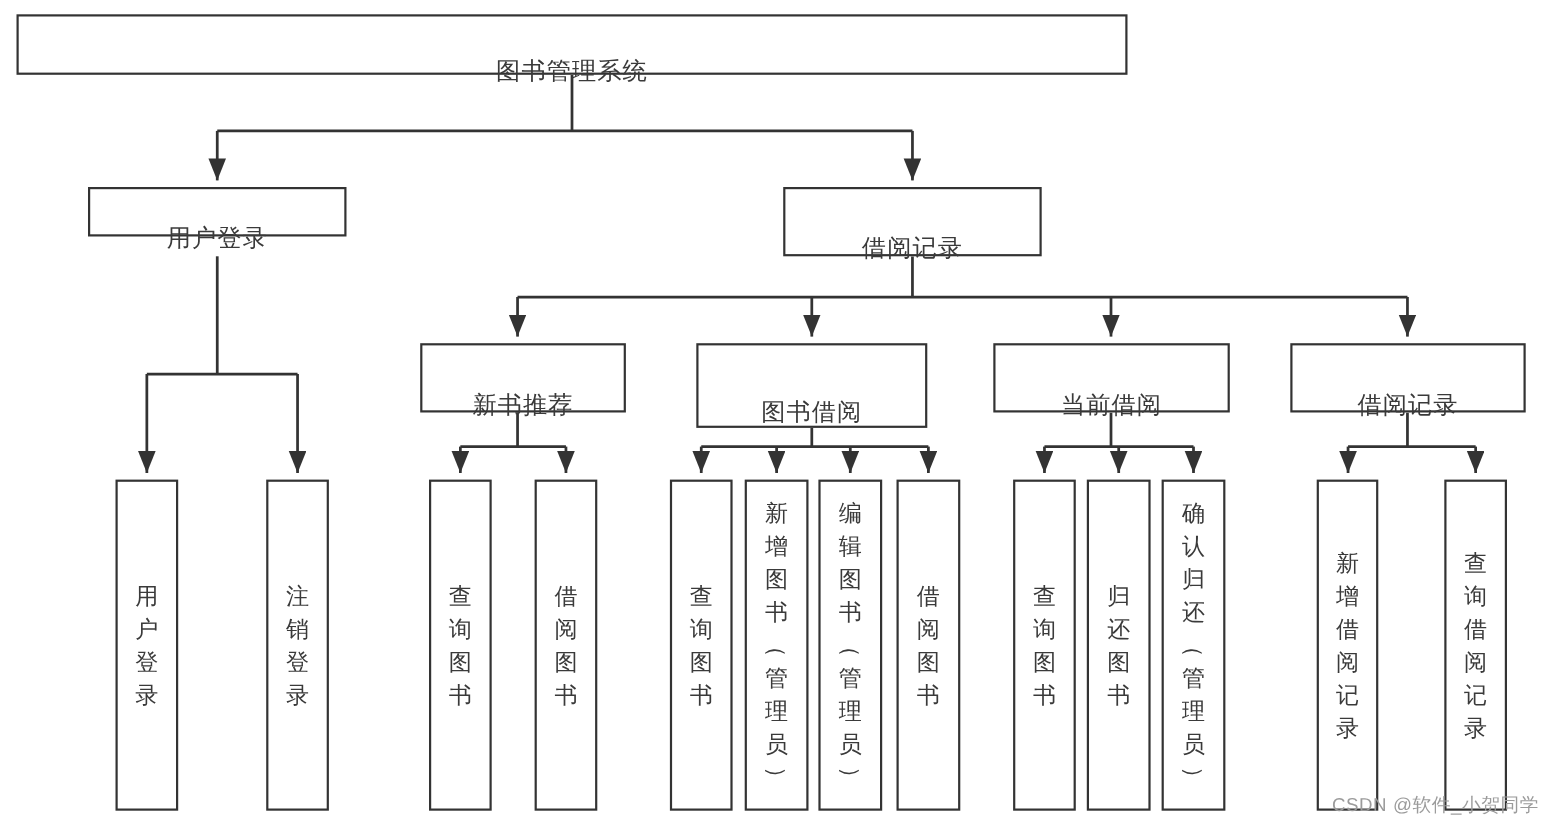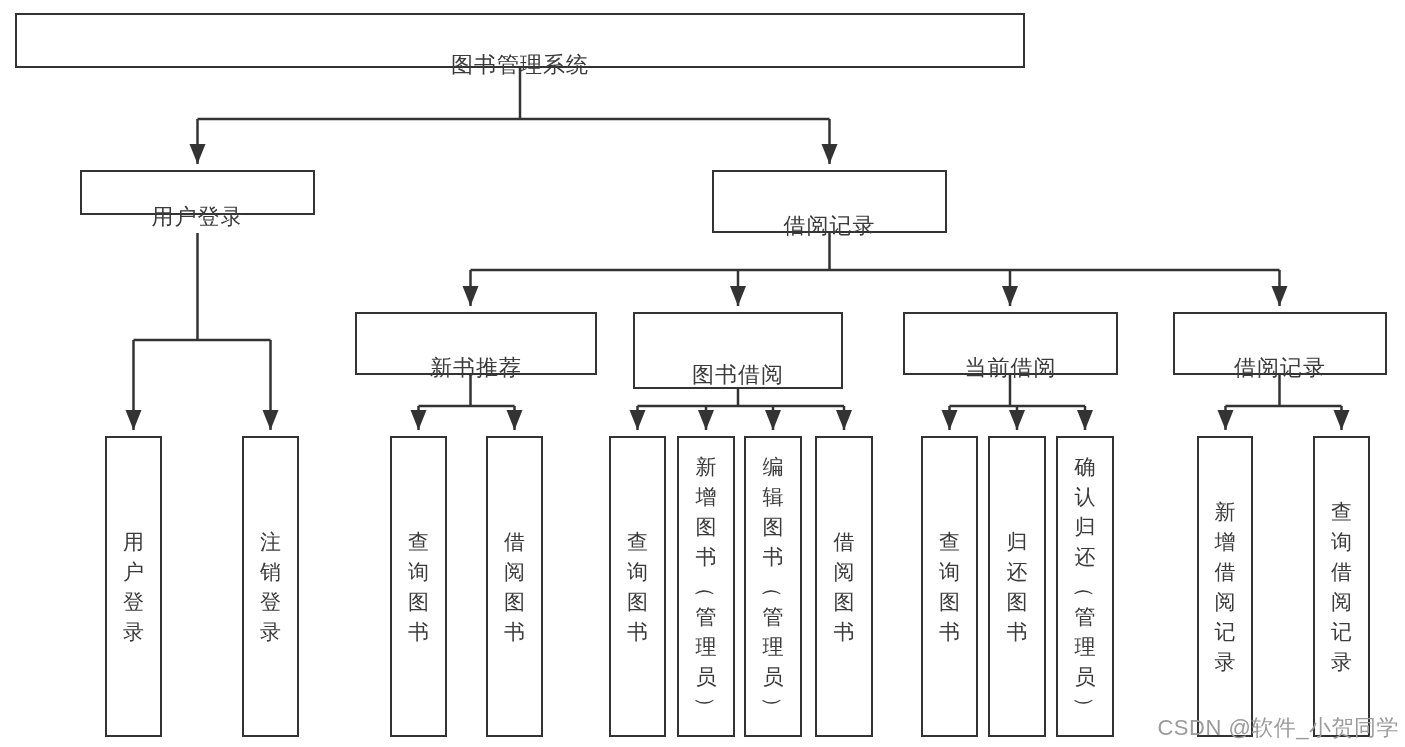--- a/index.html
+++ b/index.html
@@ -29,21 +29,21 @@
   }
   .vchar{
     height:30px;width:100%;
     display:flex;align-items:center;justify-content:center;
     font-size:21px;color:#3a3a3a;
   }
   .vchar.rot{transform:rotate(90deg);}
   .watermark{
     position:absolute;
     right:6px;bottom:4px;
-    font-size:22px;
+    font-size:17px;
     color:#9b9b9b;
     letter-spacing:0.5px;
     z-index:3;
     white-space:nowrap;
   }
 </style>
 </head>
 <body>
 
 <div class="canvas">
@@ -102,21 +102,21 @@
     <span class="hlabel">图书管理系统</span>
   </div>
 
   <div class="box" style="left:80px;top:170px;width:235px;height:45px">
     <span class="hlabel">用户登录</span>
   </div>
   <div class="box" style="left:712px;top:170px;width:235px;height:63px">
     <span class="hlabel">借阅记录</span>
   </div>
 
-  <div class="box" style="left:355px;top:312px;width:242px;height:63px">
+  <div class="box" style="left:382px;top:312px;width:187px;height:63px">
     <span class="hlabel">新书推荐</span>
   </div>
   <div class="box" style="left:633px;top:312px;width:210px;height:77px">
     <span class="hlabel">图书借阅</span>
   </div>
   <div class="box" style="left:1173px;top:312px;width:214px;height:63px">
     <span class="hlabel">借阅记录</span>
   </div>
   <div class="box" style="left:903px;top:312px;width:215px;height:63px">
     <span class="hlabel">当前借阅</span>

